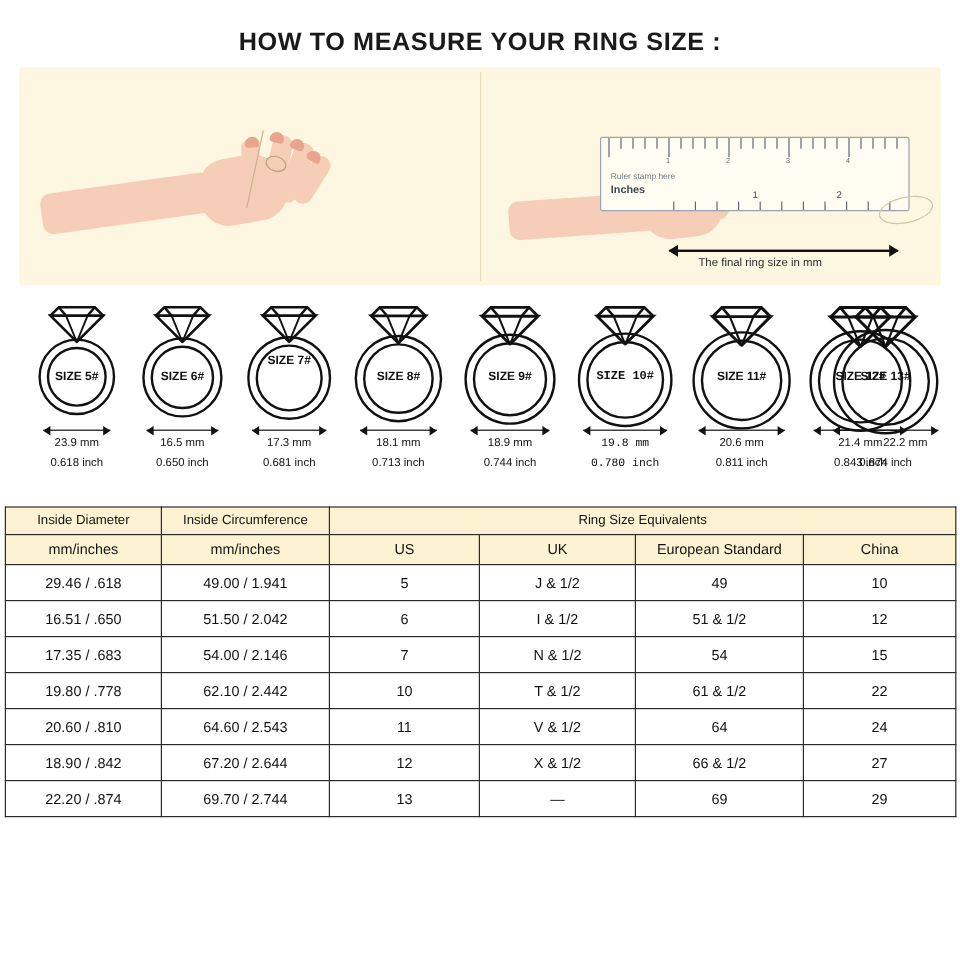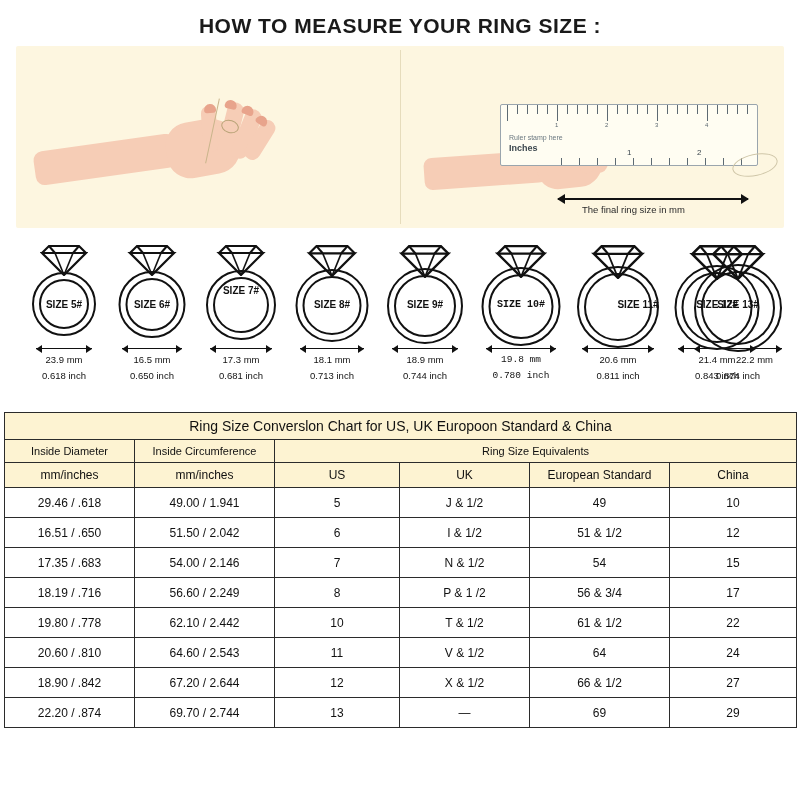--- a/index.html
+++ b/index.html
@@ -16,21 +16,21 @@
     background: #ffffff;
   }
 
   
   .main-title {
     text-align: center;
     font-size: 21px;
     font-weight: bold;
     letter-spacing: 0.5px;
     color: #1a1a1a;
-    padding-top: 14px;
+    padding-top: 24px;
     padding-bottom: 8px;
   }
 
   
   .illus {
     position: relative;
     margin: 0 16px;
     height: 182px;
     background: #fdf6e0;
     border-radius: 2px;
@@ -498,21 +498,21 @@
             <polyline points="2,9 9,2 39,2 46,9" fill="none" stroke="#111" stroke-width="2.2"></polyline>
             <line x1="9" y1="2" x2="15" y2="9" stroke="#111" stroke-width="2"></line>
             <line x1="39" y1="2" x2="33" y2="9" stroke="#111" stroke-width="2"></line>
             <line x1="15" y1="9" x2="24" y2="31" stroke="#111" stroke-width="1.6"></line>
             <line x1="33" y1="9" x2="24" y2="31" stroke="#111" stroke-width="1.6"></line>
           </svg>
       </div>
       <div class="band" style="top:22px; width:82px; height:82px;">
           <div class="inner"></div>
         </div>
-      <div class="sizelabel" style="top:55px;margin-left:20px;">SIZE 11#</div>
+      <div class="sizelabel" style="top:55px;">SIZE 11#</div>
       <div class="measure" style="left:8px; right:8px; top:104px;"></div>
       <div class="mm" style="top:110px;">20.6 mm</div>
       <div class="inch" style="top:126px;">0.811 inch</div>
     </div>
 
     <div class="ringitem" style="left:658px; width:90px;">
       <div class="diamond" style="text-align:center;">
         <svg width="62" height="36" viewBox="0 0 48 32" style="margin:0 auto;">
             <polygon points="2,9 46,9 24,31" fill="none" stroke="#111" stroke-width="2.2"></polygon>
             <polyline points="2,9 9,2 39,2 46,9" fill="none" stroke="#111" stroke-width="2.2"></polyline>
@@ -557,23 +557,20 @@
       <colgroup>
         <col style="width:130px">
         <col style="width:140px">
         <col style="width:125px">
         <col style="width:130px">
         <col style="width:140px">
         <col style="width:127px">
       </colgroup>
       <tbody>
         <tr>
-          <td class="hdr-title" colspan="6">Ring Size Converslon Chart for US, UK Europoon Standard &amp; China</td>
-        </tr>
-        <tr>
           <td class="hdr-group" rowspan="1">Inside Diameter</td>
           <td class="hdr-group" rowspan="1">Inside Circumference</td>
           <td class="hdr-group" colspan="4">Ring Size Equivalents</td>
         </tr>
         <tr>
           <td class="hdr-sub">mm/inches</td>
           <td class="hdr-sub">mm/inches</td>
           <td class="hdr-sub">US</td>
           <td class="hdr-sub">UK</td>
           <td class="hdr-sub">European Standard</td>
@@ -598,28 +595,20 @@
         </tr>
         <tr>
           <td class="cell">17.35 / .683</td>
           <td class="cell">54.00 / 2.146</td>
           <td class="cell">7</td>
           <td class="cell">N &amp; 1/2</td>
           <td class="cell">54</td>
           <td class="cell">15</td>
         </tr>
         <tr>
-          <td class="cell">18.19 / .716</td>
-          <td class="cell">56.60 / 2.249</td>
-          <td class="cell">8</td>
-          <td class="cell">P &amp; 1 /2</td>
-          <td class="cell">56 &amp; 3/4</td>
-          <td class="cell">17</td>
-        </tr>
-        <tr>
           <td class="cell">19.80 / .778</td>
           <td class="cell">62.10 / 2.442</td>
           <td class="cell">10</td>
           <td class="cell">T &amp; 1/2</td>
           <td class="cell">61 &amp; 1/2</td>
           <td class="cell">22</td>
         </tr>
         <tr>
           <td class="cell">20.60 / .810</td>
           <td class="cell">64.60 / 2.543</td>

